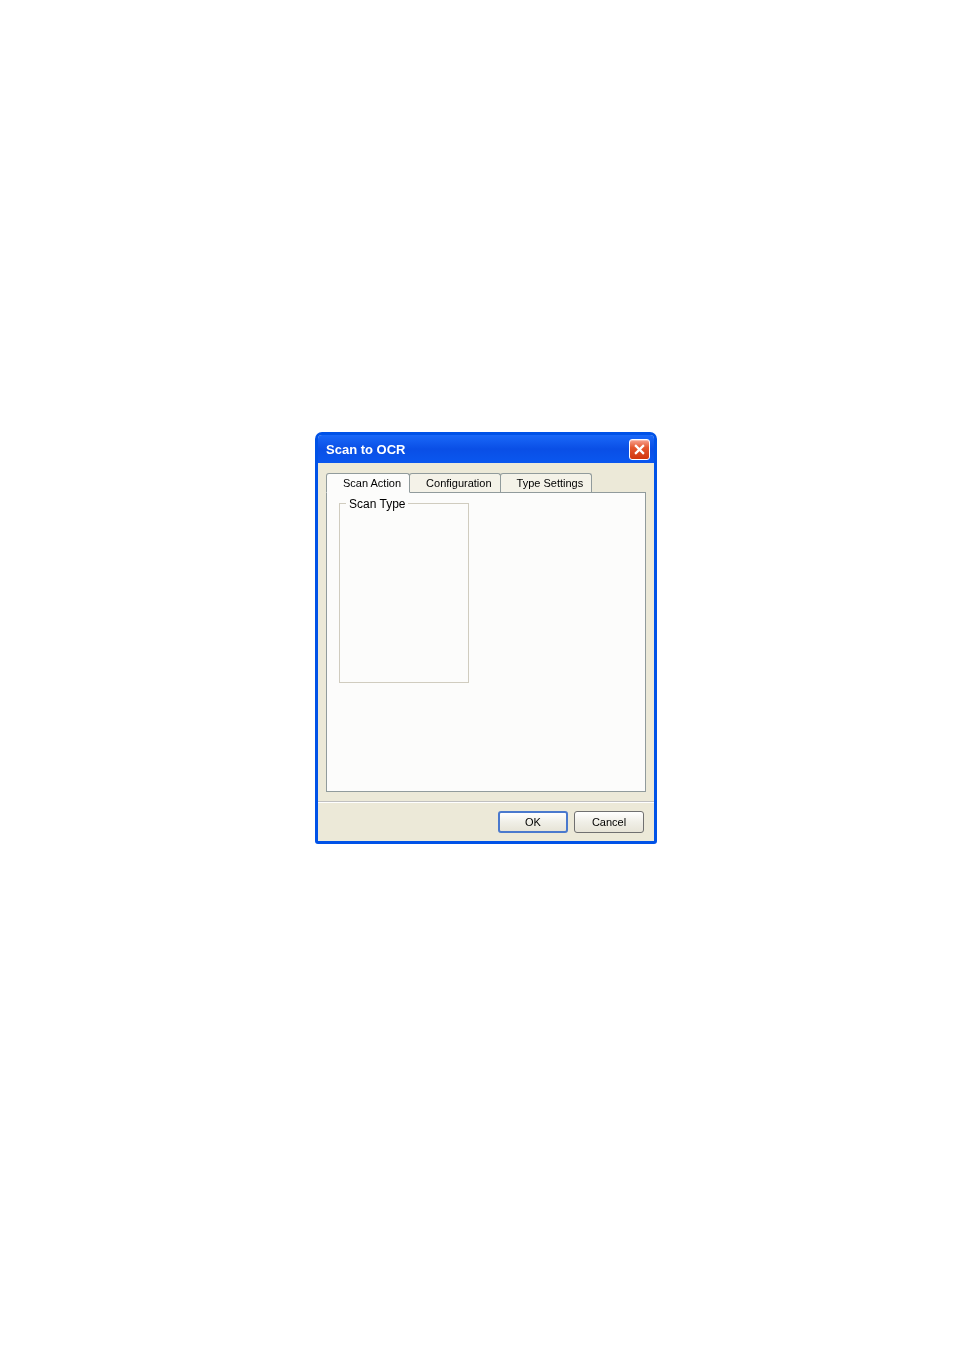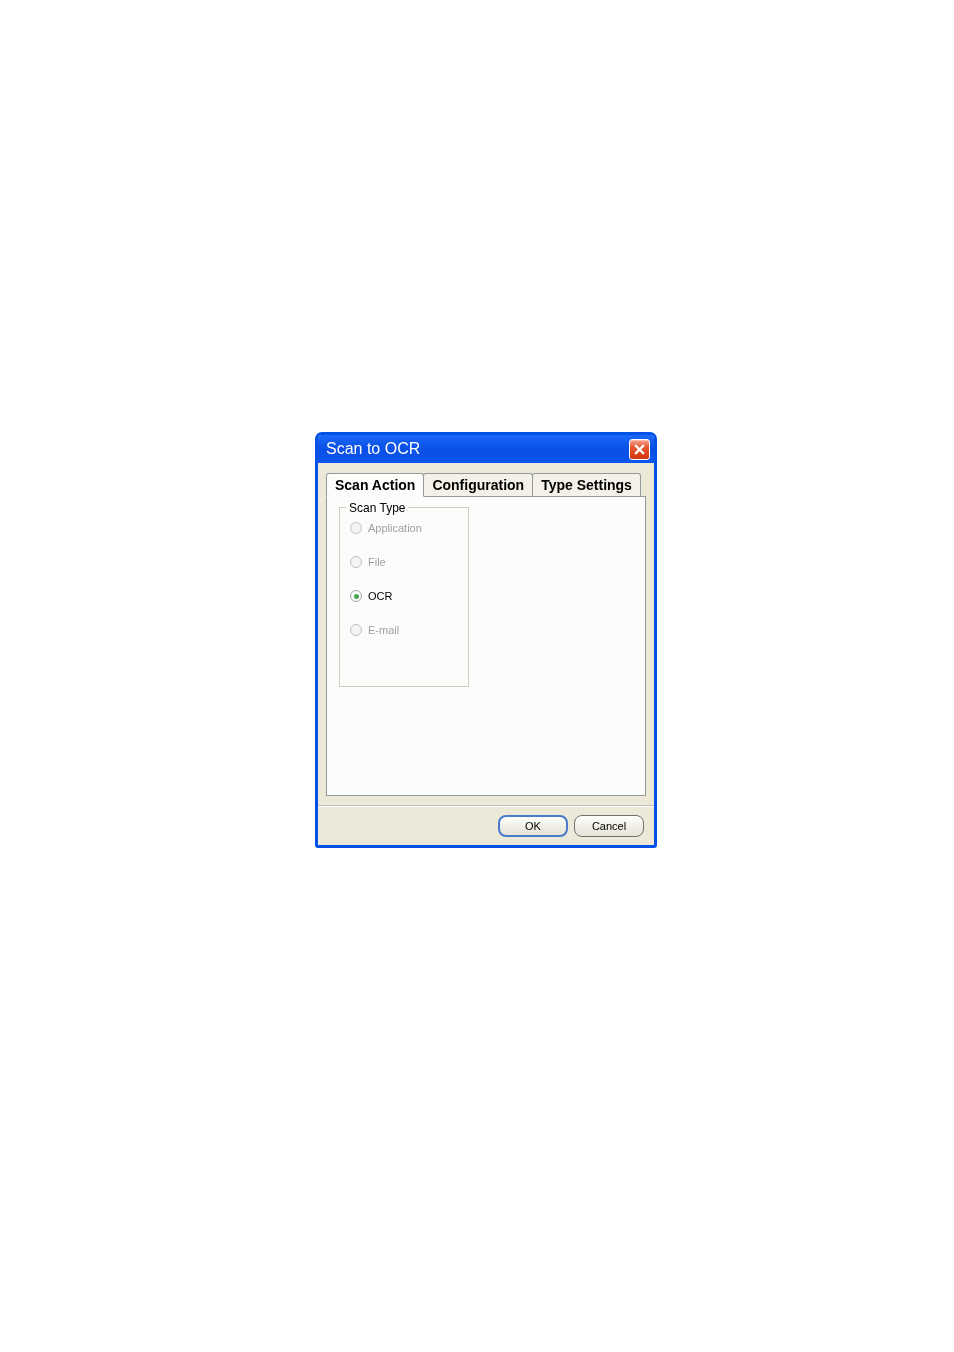--- a/index.html
+++ b/index.html
@@ -28,22 +28,22 @@
     .titlebar {
       background: linear-gradient(to bottom, #1a68f8 0%, #0a4fe6 50%, #0a57ef 100%);
       height: 28px;
       display: flex;
       align-items: center;
       justify-content: space-between;
       padding: 0 4px 0 8px;
     }
     .titlebar-title {
       color: #ffffff;
-      font-weight: normal;
-      font-size: 16px;
+      font-weight: bold;
+      font-size: 13px;
     }
     .close-btn {
       width: 21px;
       height: 21px;
       background: linear-gradient(to bottom, #f8a28f 0%, #e4572f 40%, #d1350c 100%);
       border: 1px solid #ffffff;
       border-radius: 3px;
       color: #ffffff;
       font-weight: bold;
       display: flex;
@@ -60,30 +60,29 @@
     .dialog-body {
       padding: 10px 8px 10px 8px;
       background: #ece9d8;
     }
     .tabs {
       display: flex;
       position: relative;
       z-index: 2;
     }
     .tab {
-      padding: 3px 8px 3px 8px;
+      padding: 3px 8px 3px 16px;
       border: 1px solid #919b9c;
       border-bottom: none;
       background: #f4f2e8;
-      font-size: 14px;
+      font-size: 11px;
       cursor: pointer;
       border-radius: 3px 3px 0 0;
       margin-right: -1px;
       position: relative;
-      font-weight: bold;
     }
     .tab.active {
       background: #fcfcfb;
       border-bottom: 1px solid #fcfcfb;
       margin-bottom: -1px;
       z-index: 3;
     }
     .tab-panel {
       border: 1px solid #919b9c;
       background: #fcfcfb;
@@ -157,21 +156,21 @@
       padding: 8px 10px;
       display: flex;
       justify-content: flex-end;
       gap: 6px;
     }
     .btn {
       width: 70px;
       height: 22px;
       border: 1px solid #707070;
       background: linear-gradient(to bottom, #ffffff 0%, #f0efe7 50%, #e7e4d7 100%);
-      border-radius: 8px;
+      border-radius: 3px;
       font-size: 11px;
       font-family: Tahoma, sans-serif;
       cursor: pointer;
       display: flex;
       align-items: center;
       justify-content: center;
     }
     .btn.default {
       border: 2px solid #4a79cd;
     }
@@ -190,38 +189,20 @@
   </div>
   <div class="dialog-body">
     <div class="tabs">
       <div class="tab active">Scan Action</div>
       <div class="tab">Configuration</div>
       <div class="tab">Type Settings</div>
     </div>
     <div class="tab-panel">
       <div class="fieldset">
         <div class="fieldset-legend">Scan Type</div>
-        <div class="radio-group">
-          <div class="radio-item disabled">
-            <div class="radio-circle"></div>
-            <span class="radio-label">Application</span>
-          </div>
-          <div class="radio-item disabled">
-            <div class="radio-circle"></div>
-            <span class="radio-label">File</span>
-          </div>
-          <div class="radio-item selected">
-            <div class="radio-circle"></div>
-            <span class="radio-label">OCR</span>
-          </div>
-          <div class="radio-item disabled">
-            <div class="radio-circle"></div>
-            <span class="radio-label">E-mail</span>
-          </div>
-        </div>
       </div>
     </div>
   </div>
   <div class="button-bar">
     <button class="btn default">OK</button>
     <button class="btn">Cancel</button>
   </div>
 </div>
 
 </body></html>

